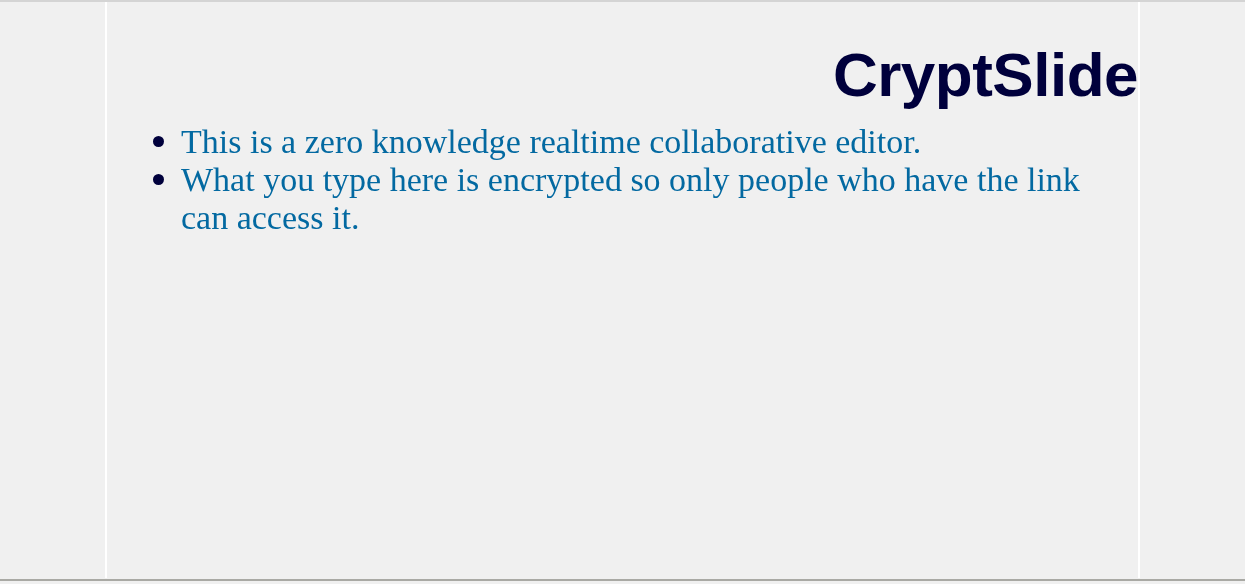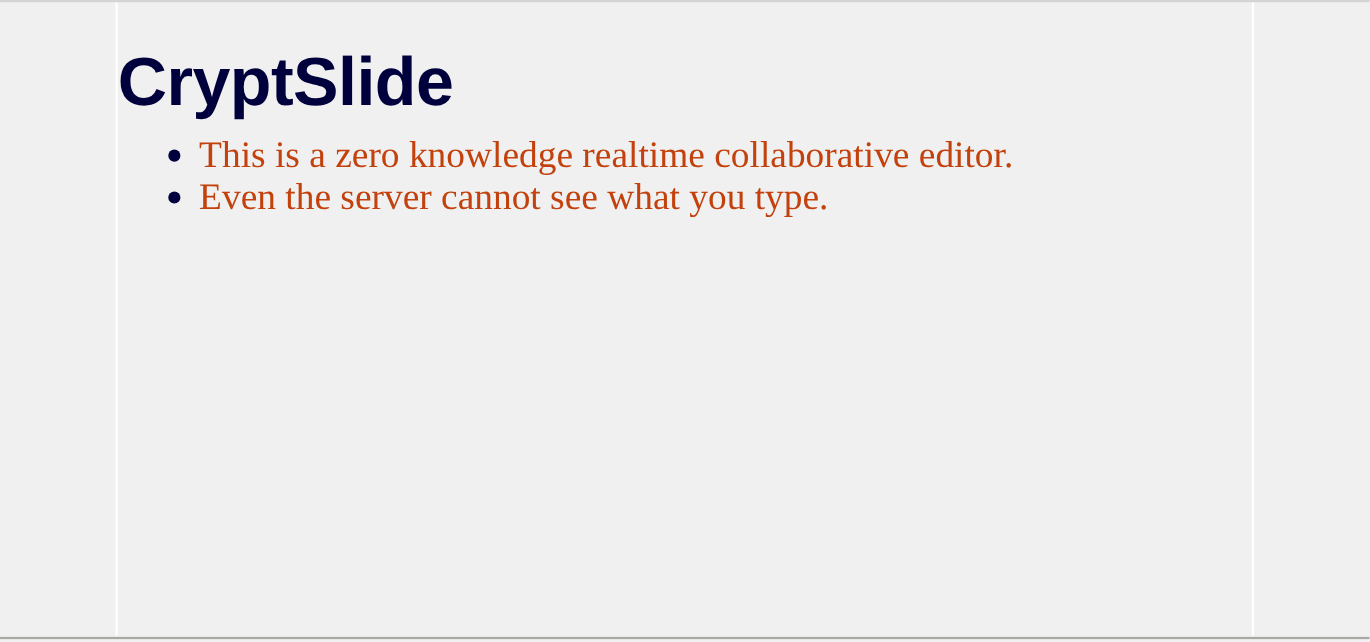--- a/index.html
+++ b/index.html
@@ -63,36 +63,36 @@
   }
 
   #slide-title {
     margin: 0;
     padding: 0;
     font-family: "Liberation Sans", "DejaVu Sans", sans-serif;
     font-weight: bold;
     font-size: 62px;
     line-height: 1.0;
     color: #00003c;
-    text-align: left;
+    text-align: right;
     padding-top: 42px;
     letter-spacing: -0.5px;
   }
 
   #bullet-list {
     list-style: none;
     margin: 0;
     padding: 0;
     padding-top: 17px;
     padding-left: 46px;
     padding-right: 56px;
   }
   #bullet-list li {
     position: relative;
-    color: #c2410c;
+    color: #0369a1;
     font-family: "Liberation Serif", "DejaVu Serif", serif;
     font-size: 34px;
     line-height: 38px;
     padding-left: 28px;
     margin: 0;
     text-indent: 0;
   }
   #bullet-list li .bullet-marker {
     position: absolute;
     left: 0;
@@ -118,24 +118,24 @@
 
   <h1 id="slide-title">CryptSlide</h1>
 
   <ul id="bullet-list">
 
     <li>
       <span class="bullet-marker"></span>
       <span class="bullet-text">This is a zero knowledge realtime collaborative editor.</span>
     </li>
 
-
     <li>
       <span class="bullet-marker"></span>
-      <span class="bullet-text">Even the server cannot see what you type.</span>
+      <span class="bullet-text">What you type here is encrypted so only people who have the link can access it.</span>
     </li>
+
 
 
   </ul>
 
 </div>
 
 <div id="bottom-rule"></div>
 
 </body></html>

